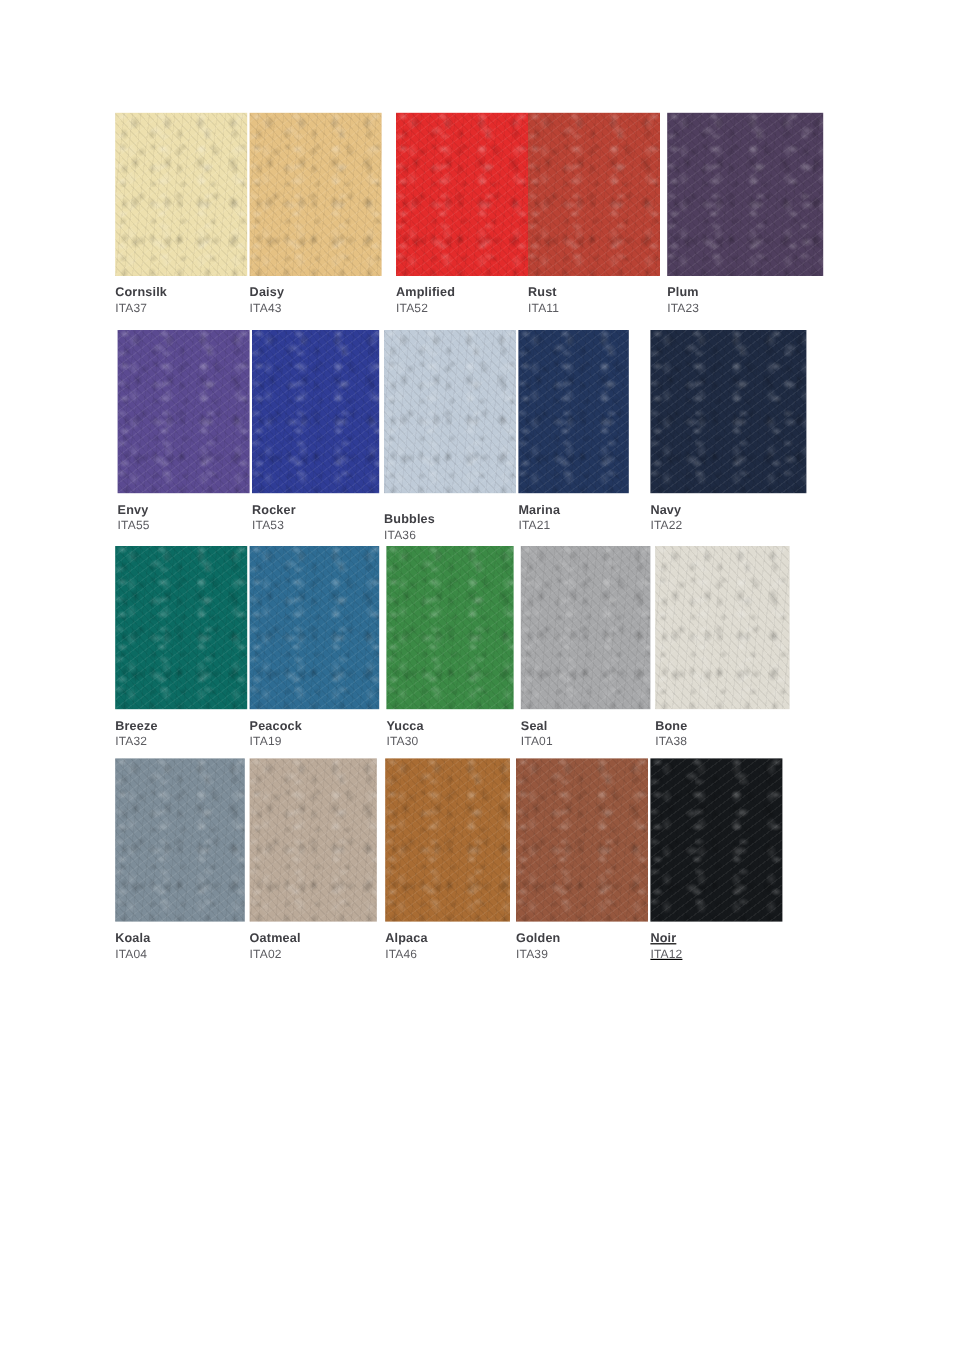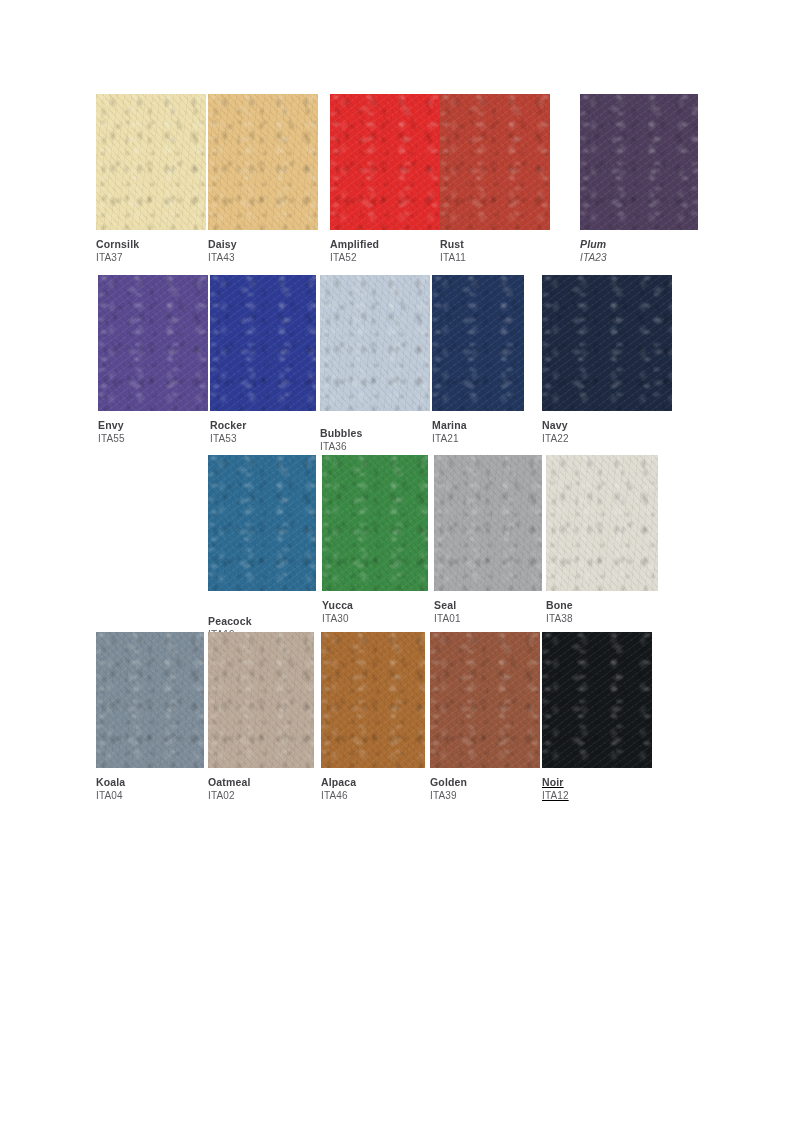--- a/index.html
+++ b/index.html
@@ -132,21 +132,21 @@
           <span class="swatch-code">ITA52</span>
         </div>
       </div>
       <div class="swatch-cell" style="left: 440px; top: 94px; width: 110px; height: 186px;">
         <div class="swatch-chip" style="height: 136px; background-color: rgb(185, 66, 52);"></div>
         <div class="swatch-label" style="top: 144px;">
           <span class="swatch-name">Rust</span>
           <span class="swatch-code">ITA11</span>
         </div>
       </div>
-      <div class="swatch-cell" style="left: 580px; top: 94px; width: 118px; height: 186px; font-style: italic;">
+      <div class="swatch-cell" style="left: 556px; top: 94px; width: 130px; height: 186px;">
         <div class="swatch-chip" style="height: 136px; background-color: rgb(79, 62, 94);"></div>
         <div class="swatch-label" style="top: 144px;">
           <span class="swatch-name">Plum</span>
           <span class="swatch-code">ITA23</span>
         </div>
       </div>
       <div class="swatch-cell" style="left: 98px; top: 275px; width: 110px; height: 186px;">
         <div class="swatch-chip" style="height: 136px; background-color: rgb(91, 74, 145);"></div>
         <div class="swatch-label" style="top: 144px;">
           <span class="swatch-name">Envy</span>
@@ -174,23 +174,30 @@
           <span class="swatch-code">ITA21</span>
         </div>
       </div>
       <div class="swatch-cell" style="left: 542px; top: 275px; width: 130px; height: 186px;">
         <div class="swatch-chip" style="height: 136px; background-color: rgb(30, 42, 66);"></div>
         <div class="swatch-label" style="top: 144px;">
           <span class="swatch-name">Navy</span>
           <span class="swatch-code">ITA22</span>
         </div>
       </div>
+      <div class="swatch-cell" style="left: 96px; top: 455px; width: 110px; height: 186px;">
+        <div class="swatch-chip" style="height: 136px; background-color: rgb(11, 107, 98);"></div>
+        <div class="swatch-label" style="top: 144px;">
+          <span class="swatch-name">Breeze</span>
+          <span class="swatch-code">ITA32</span>
+        </div>
+      </div>
       <div class="swatch-cell" style="left: 208px; top: 455px; width: 108px; height: 186px;">
         <div class="swatch-chip" style="height: 136px; background-color: rgb(46, 108, 147);"></div>
-        <div class="swatch-label" style="top: 144px; margin-top: 16px;">
+        <div class="swatch-label" style="top: 144px;">
           <span class="swatch-name">Peacock</span>
           <span class="swatch-code">ITA19</span>
         </div>
       </div>
       <div class="swatch-cell" style="left: 322px; top: 455px; width: 106px; height: 186px;">
         <div class="swatch-chip" style="height: 136px; background-color: rgb(59, 138, 69);"></div>
         <div class="swatch-label" style="top: 144px;">
           <span class="swatch-name">Yucca</span>
           <span class="swatch-code">ITA30</span>
         </div>

